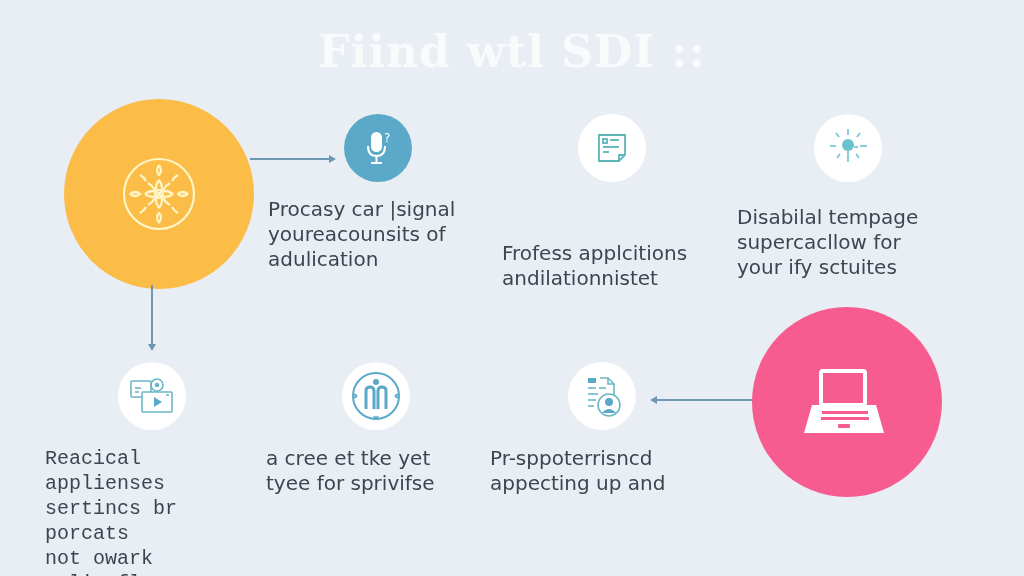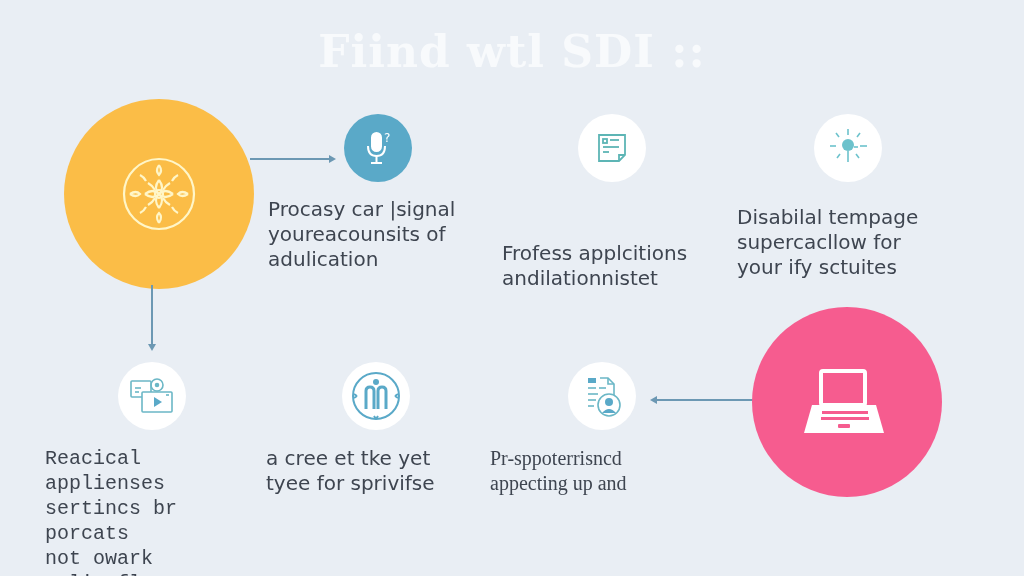--- a/index.html
+++ b/index.html
@@ -177,21 +177,21 @@
     <line x1="10" y1="17" x2="18" y2="17"></line>
     <line x1="21" y1="17" x2="28" y2="17"></line>
     <line x1="10" y1="23" x2="20" y2="23"></line>
     <line x1="10" y1="29" x2="18" y2="29"></line>
     <line x1="10" y1="35" x2="16" y2="35"></line>
     <circle cx="31" cy="34" r="11" fill="#fff"></circle>
     <circle cx="31" cy="31" r="4" fill="#5aa9c8" stroke="none"></circle>
     <path d="M24 42 q7 -8 14 0 z" fill="#5aa9c8" stroke="none"></path>
   </svg>
 </div>
-<div class="caption" style="left:490px; top:446px;font-family:Liberation Serif, serif;">
+<div class="caption" style="left:490px; top:446px;">
   <div>Pr-sppoterrisncd</div>
   <div>appecting up and</div>
 </div>
 
 <div class="line" style="left:656px; top:399px; width:98px; height:1.5px;"></div>
 <div class="arrow-left" style="left:650px; top:396px;"></div>
 
 <div class="big-circle pink">
   <svg width="90" height="70" viewBox="0 0 90 70" fill="none">
     <rect x="19" y="4" width="44" height="34" rx="2" stroke="#fff" stroke-width="4"></rect>

